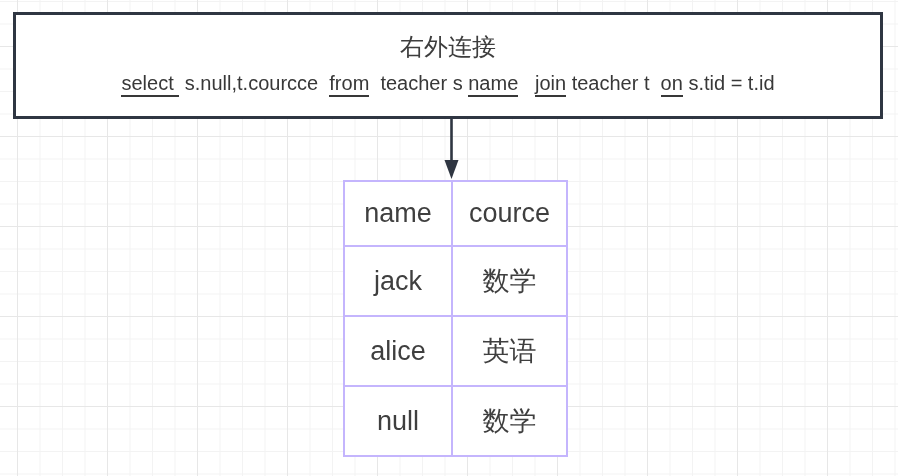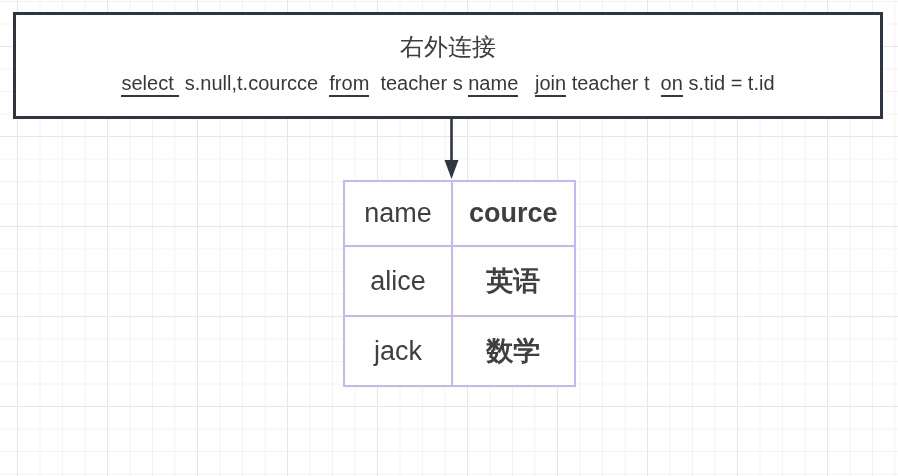--- a/index.html
+++ b/index.html
@@ -75,21 +75,21 @@
     table-layout: fixed;
   }
   .result th, .result td {
     border: 2px solid #c4b5fd;
     font-weight: normal;
     padding: 16px;
     height: 45.5px;
     vertical-align: middle;
   }
   .result .col-a { width: 108px; }
-  .result .col-b { width: 102px; font-weight: bold; }
+  .result .col-b { width: 102px; }
 </style>
 </head>
 <body>
 
 <div class="canvas">
 
   <div class="query-box">
     <div class="box-title">右外连接</div>
     <div class="sql-line"><span class="u">select </span><span> s.null,t.courcce  </span><span class="u">from</span><span>  teacher s </span><span class="u">name</span><span>   </span><span class="u">join</span><span> teacher t  </span><span class="u">on</span><span> s.tid = t.id</span></div>
   </div>
@@ -101,23 +101,27 @@
 
   <table class="result">
     <thead>
       <tr>
         <th class="col-a">name</th>
         <th class="col-b">cource</th>
       </tr>
     </thead>
     <tbody>
       <tr>
+        <td class="col-a">jack</td>
+        <td class="col-b">数学</td>
+      </tr>
+      <tr>
         <td class="col-a">alice</td>
         <td class="col-b">英语</td>
       </tr>
       <tr>
-        <td class="col-a">jack</td>
+        <td class="col-a">null</td>
         <td class="col-b">数学</td>
       </tr>
     </tbody>
   </table>
 
 </div>
 
 </body></html>

